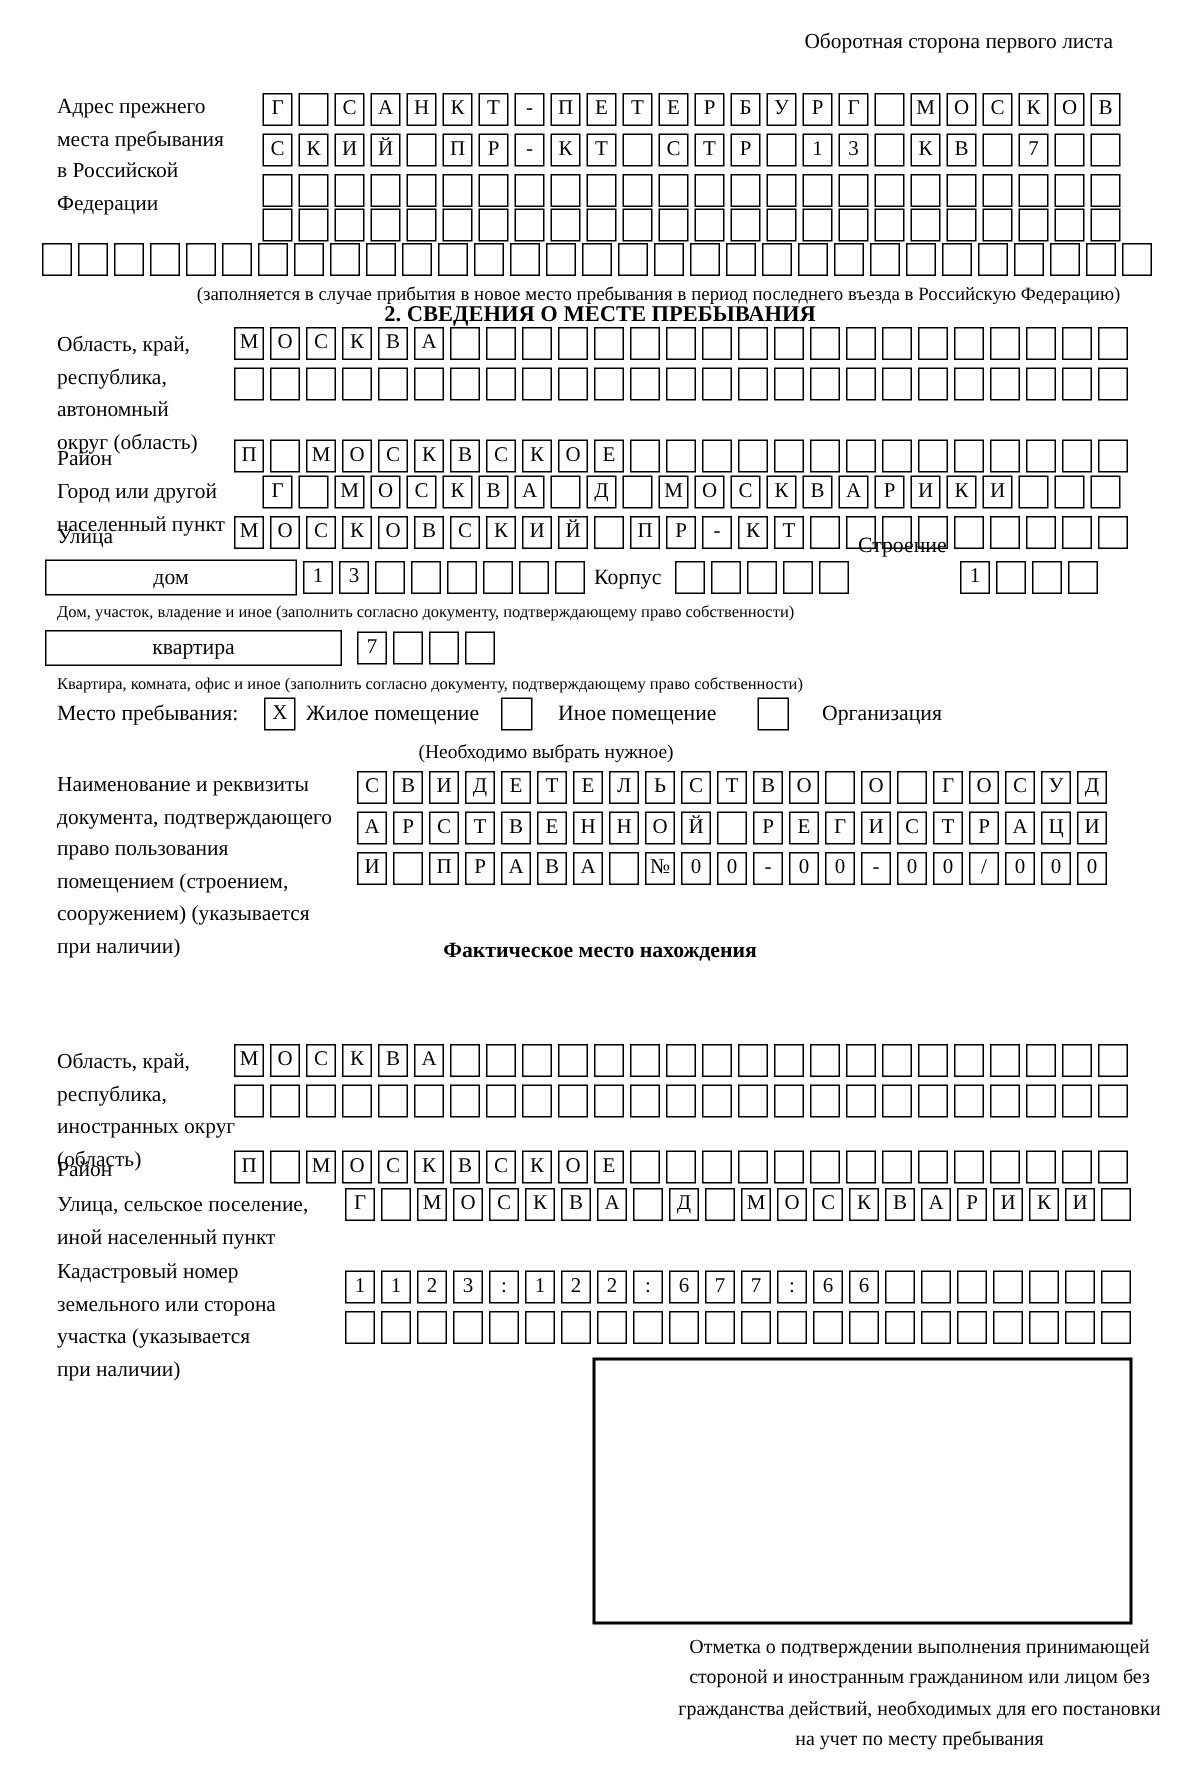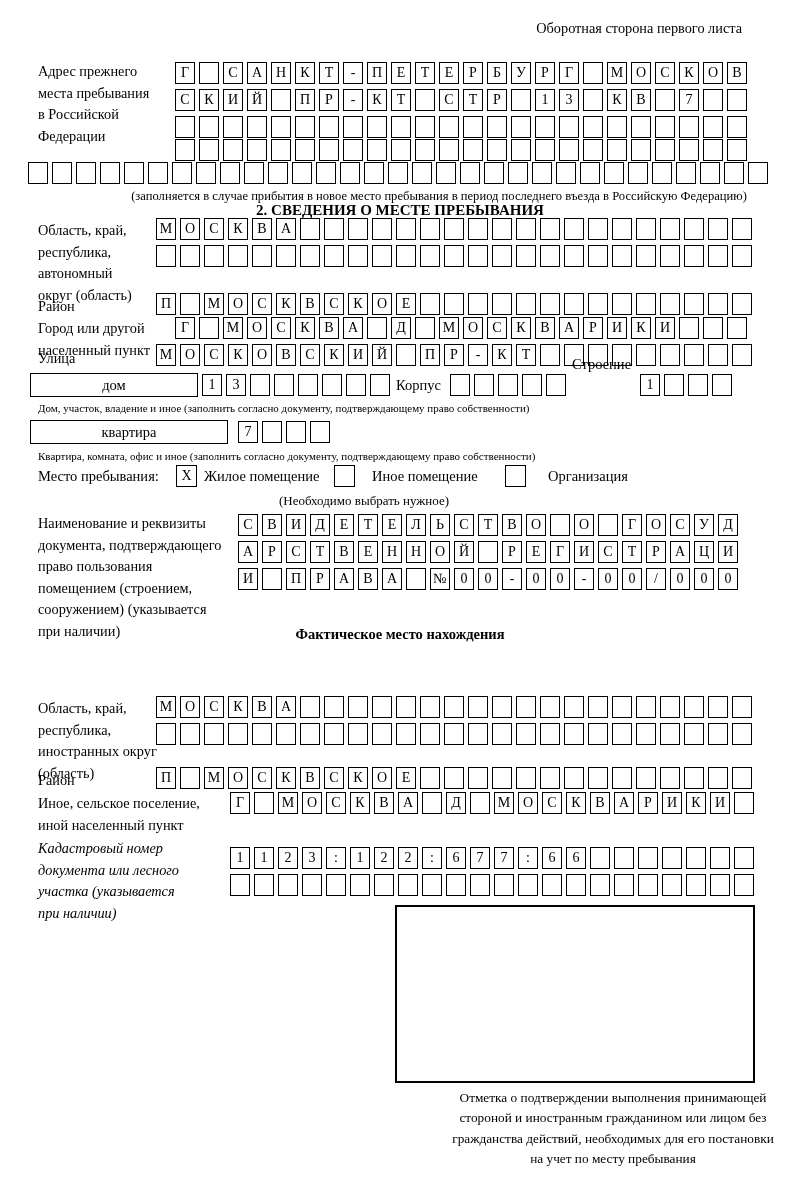--- a/index.html
+++ b/index.html
@@ -534,21 +534,21 @@
       <span class="cell"></span>
       <span class="cell"></span>
       <span class="cell"></span>
       <span class="cell"></span>
       <span class="cell"></span>
       <span class="cell"></span>
       <span class="cell"></span>
     </div>
 
   <div class="lbl" style="left:38px;top:793px;">
-      <div>Иное, сельское поселение,</div>
+      <div>Улица, сельское поселение,</div>
       <div>иной населенный пункт</div>
     </div>
   <div class="cellrow" style="left:230px;top:792px;">
       <span class="cell">Г</span>
       <span class="cell"></span>
       <span class="cell">М</span>
       <span class="cell">О</span>
       <span class="cell">С</span>
       <span class="cell">К</span>
       <span class="cell">В</span>
@@ -562,23 +562,23 @@
       <span class="cell">К</span>
       <span class="cell">В</span>
       <span class="cell">А</span>
       <span class="cell">Р</span>
       <span class="cell">И</span>
       <span class="cell">К</span>
       <span class="cell">И</span>
       <span class="cell"></span>
     </div>
 
-  <div class="lbl" style="left:38px;top:838px;font-style:italic;">
+  <div class="lbl" style="left:38px;top:838px;">
       <div>Кадастровый номер</div>
-      <div>документа или лесного</div>
+      <div>земельного или сторона</div>
       <div>участка (указывается</div>
       <div>при наличии)</div>
     </div>
   <div class="cellrow" style="left:230px;top:847px;">
       <span class="cell">1</span>
       <span class="cell">1</span>
       <span class="cell">2</span>
       <span class="cell">3</span>
       <span class="cell">:</span>
       <span class="cell">1</span>

